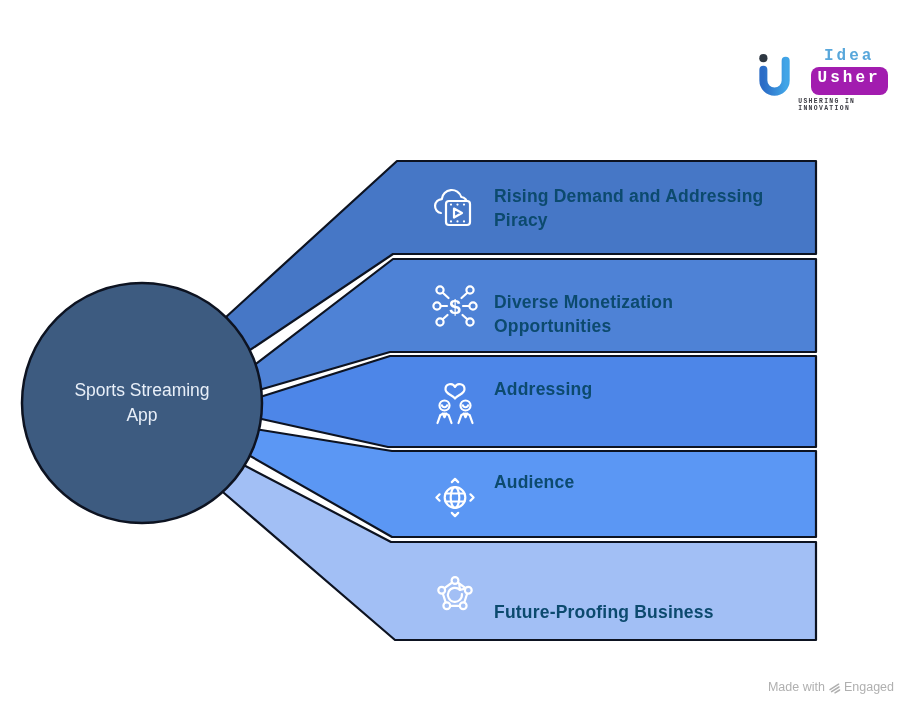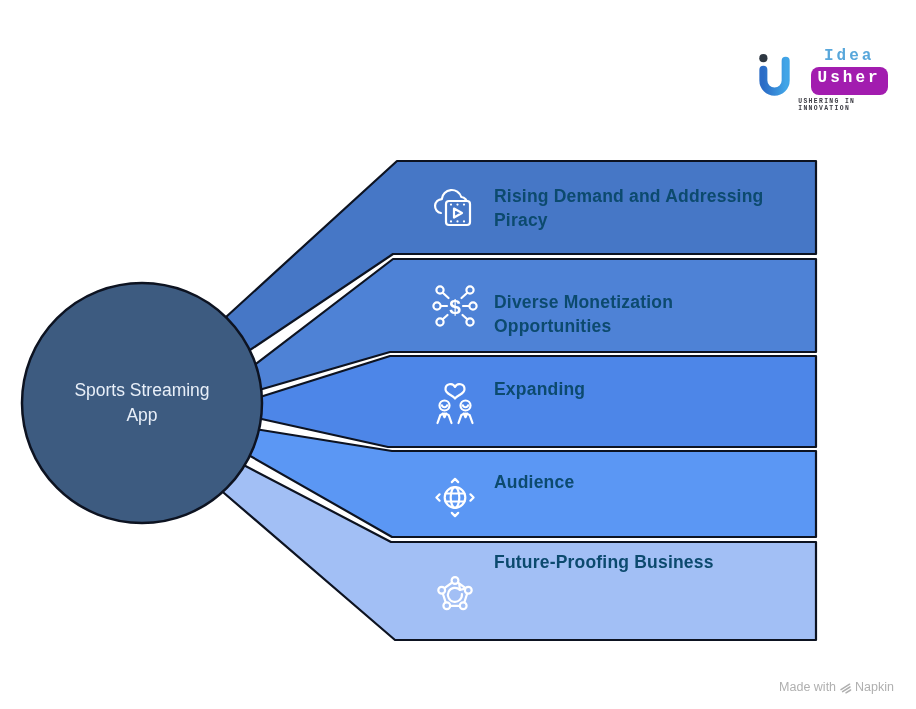--- a/index.html
+++ b/index.html
@@ -111,26 +111,26 @@
 
   <div class="band-label" style="top:184px;">
     <div>Rising Demand and Addressing</div>
     <div>Piracy</div>
   </div>
   <div class="band-label" style="top:290px;">
     <div>Diverse Monetization</div>
     <div>Opportunities</div>
   </div>
   <div class="band-label" style="top:377px;">
-    <div>Expanding</div>
+    <div>Addressing</div>
   </div>
   <div class="band-label" style="top:470px;">
     <div>Audience</div>
   </div>
-  <div class="band-label" style="top:550px;">
+  <div class="band-label" style="top:600px;">
     <div>Future-Proofing Business</div>
     <div></div>
   </div>
 
   <div class="logo">
     <svg width="44" height="58" viewBox="0 0 44 58">
       <defs>
         <linearGradient id="ug" x1="0" y1="0" x2="1" y2="0">
           <stop offset="0" stop-color="#2B6CC6"></stop>
           <stop offset="1" stop-color="#41A5E7"></stop>
@@ -148,16 +148,16 @@
 
   <div class="footer">
     <span>Made with</span>
     <svg width="13" height="13" viewBox="0 0 13 13">
       <g stroke="#AFAFAF" stroke-width="1.5" stroke-linecap="round">
         <path d="M 2,8.6 L 10.6,3.2"></path>
         <path d="M 3.6,10.6 L 11,6"></path>
         <path d="M 7,11.8 L 11.6,9"></path>
       </g>
     </svg>
-    <span>Napkin</span>
+    <span>Engaged</span>
   </div>
 
 </div>
 
 </body></html>

